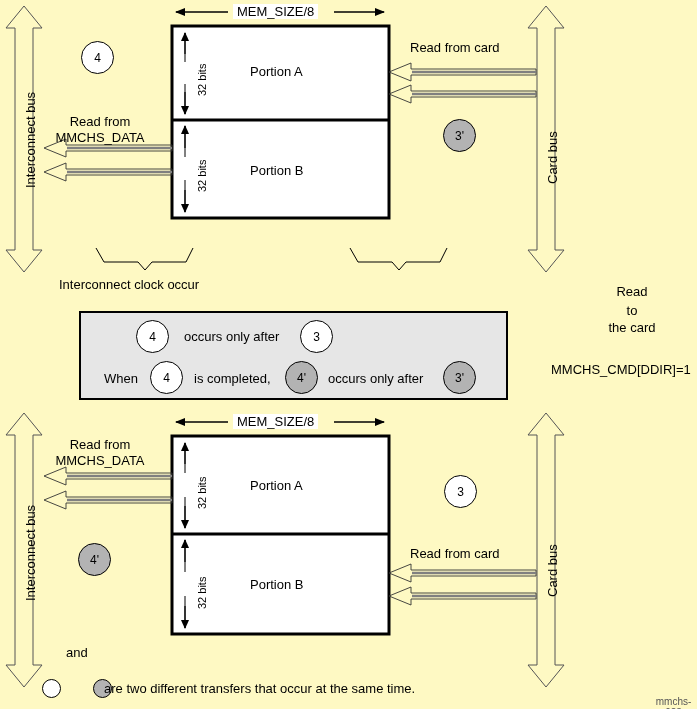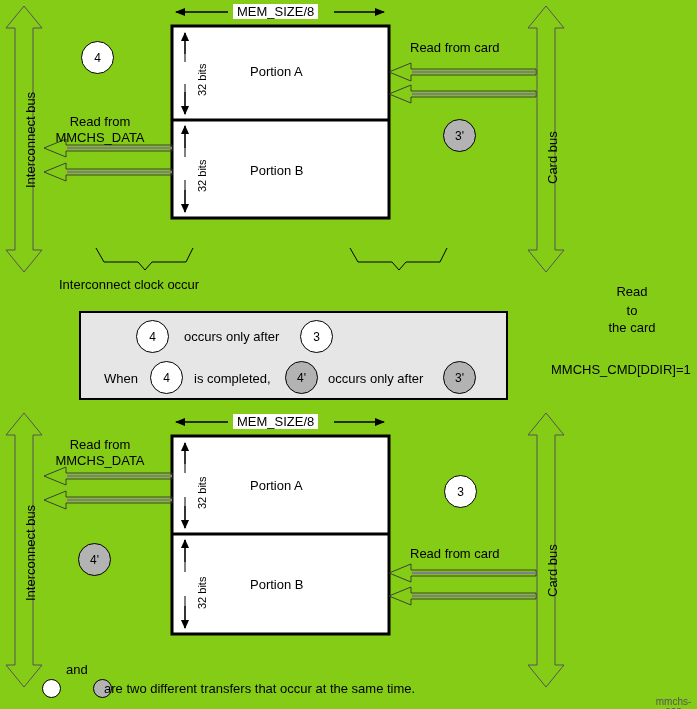--- a/index.html
+++ b/index.html
@@ -8,21 +8,21 @@
     background: #ffffff;
   }
   body {
     font-family: "Liberation Sans", sans-serif;
     color: #000000;
   }
   #canvas {
     position: relative;
     width: 697px;
     height: 709px;
-    background: #84cc16;
+    background: #fef9c3;
     overflow: hidden;
   }
   svg.layer {
     position: absolute;
     left: 0;
     top: 0;
     width: 697px;
     height: 709px;
     pointer-events: none;
   }
@@ -254,19 +254,19 @@
   <div class="txt center" style="left:40px; top:437px; width:120px;">Read from</div>
   <div class="txt center" style="left:40px; top:453px; width:120px;">MMCHS_DATA</div>
 
   <div class="txt" style="left:410px; top:546px;">Read from card</div>
 
   <div class="circle filled" style="left:78px; top:543px; width:33px; height:33px;">4'</div>
 
   <div class="circle" style="left:444px; top:475px; width:33px; height:33px;">3</div>
 
   <div class="circle" style="left:42px; top:679px; width:19px; height:19px;"></div>
-  <div class="txt" style="left:66px; top:662px;">and</div>
+  <div class="txt" style="left:66px; top:645px;">and</div>
   <div class="circle filled" style="left:93px; top:679px; width:19px; height:19px;"></div>
   <div class="txt" style="left:104px; top:681px;">are two different transfers that occur at the same time.</div>
 
   <div class="watermark" style="left:650px; top:696px;">mmchs-023</div>
 
 </div>
 
 </body></html>

